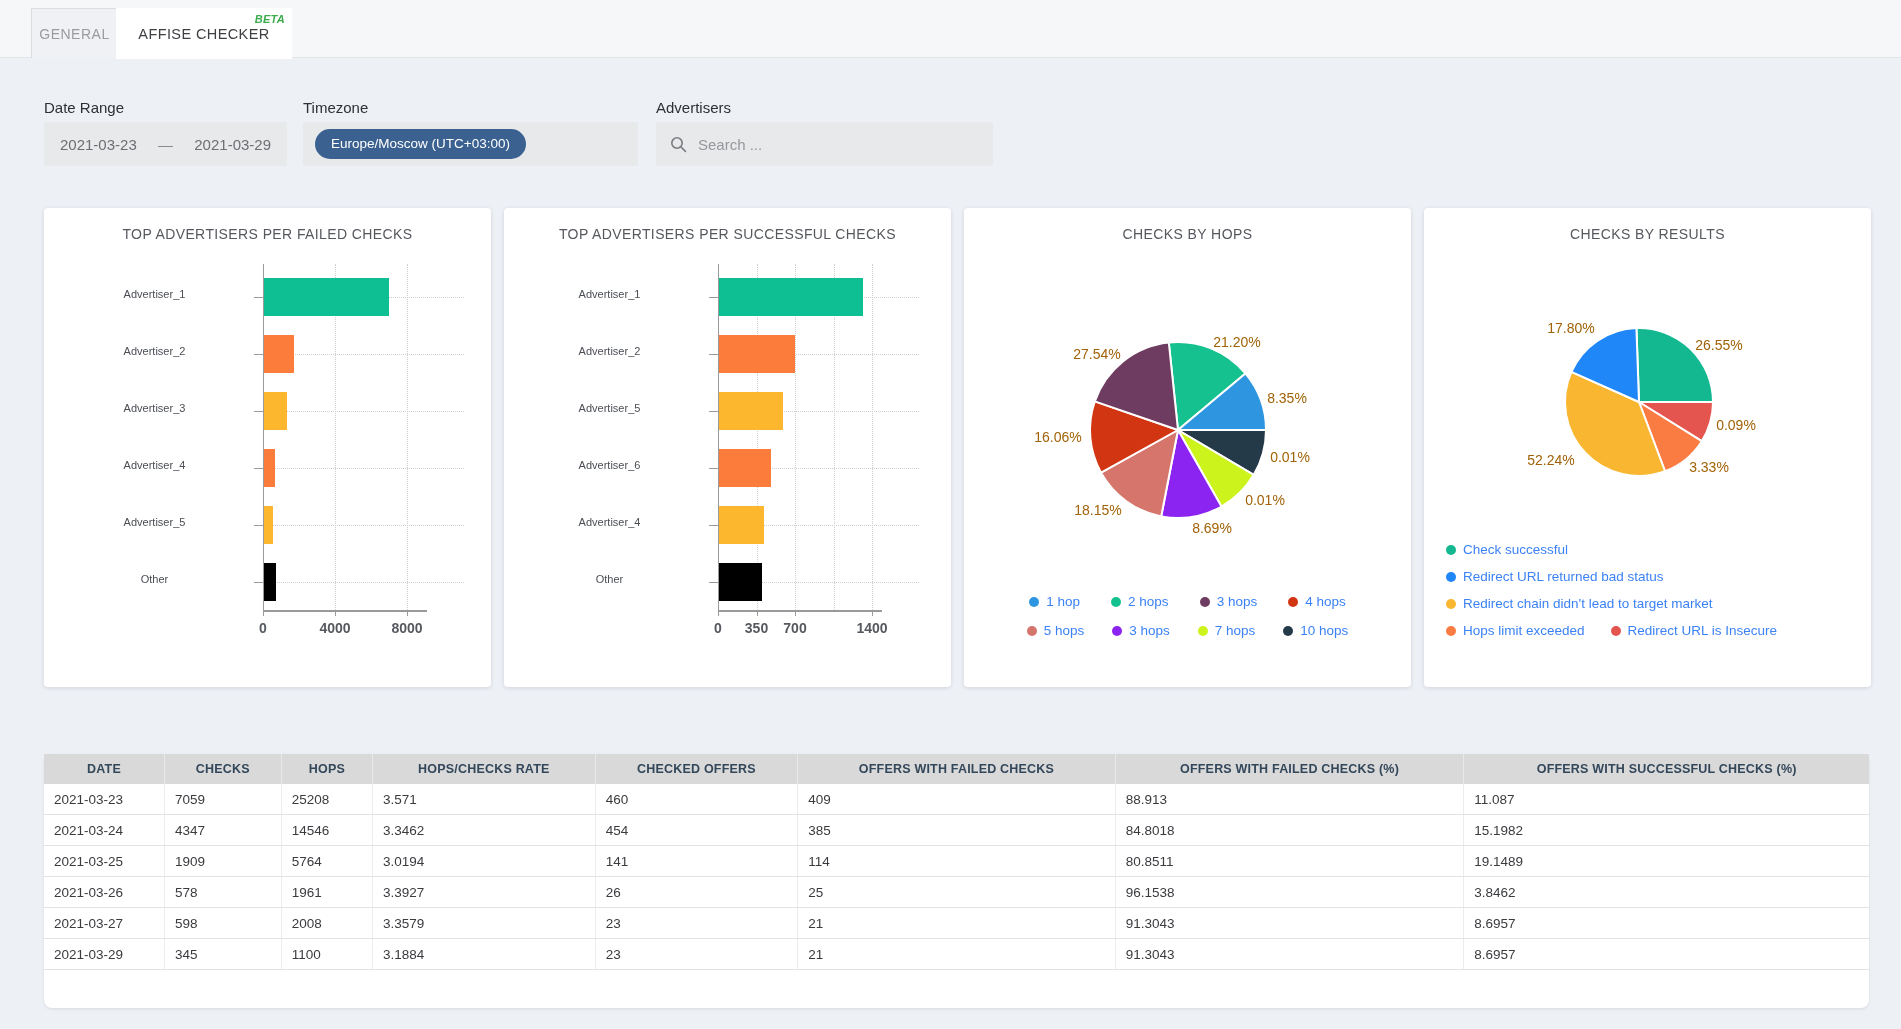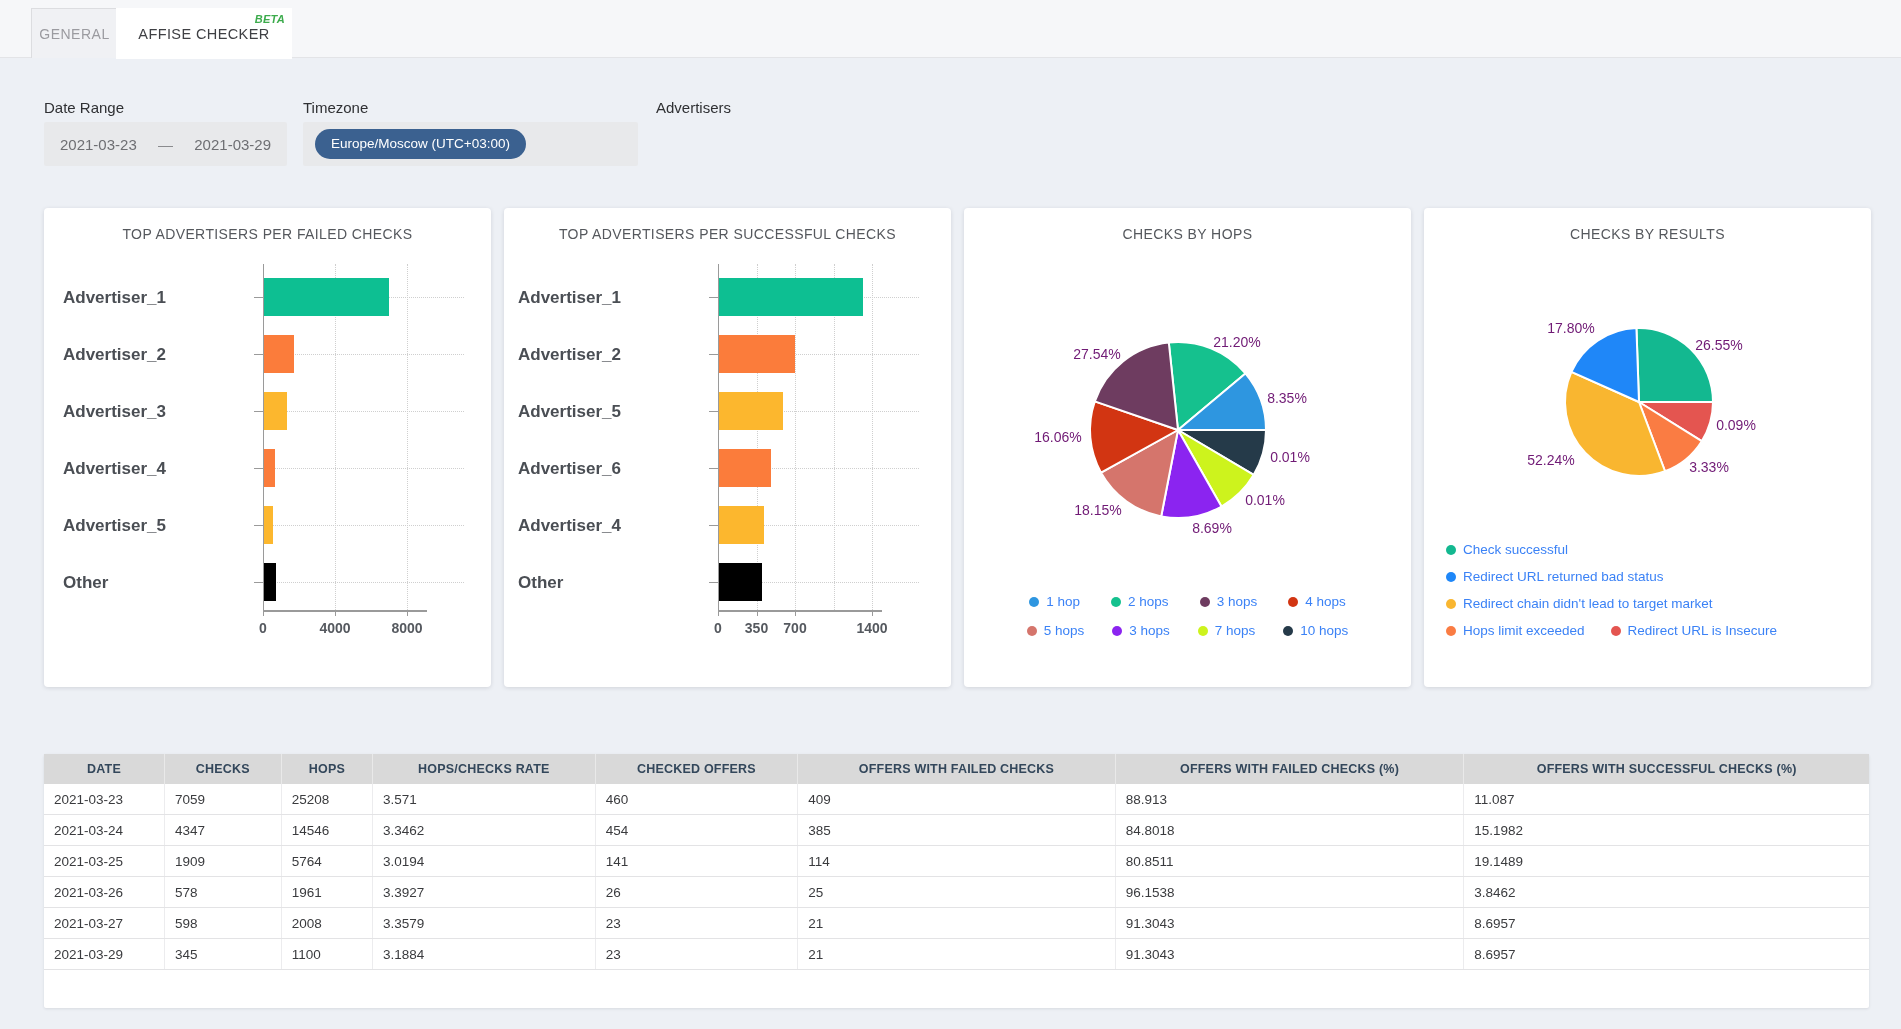--- a/index.html
+++ b/index.html
@@ -29,40 +29,40 @@
   .f-adv{left:656px;width:337px;padding:0 14px;gap:9px;}
   .f-adv input{border:none;background:transparent;outline:none;font-size:15px;color:#55565a;width:260px;font-family:inherit;}
   .f-adv input::placeholder{color:#97989c;}
 
   
   .card{position:absolute;top:208px;width:447px;height:479px;background:#ffffff;border-radius:4px;box-shadow:0 1px 4px rgba(20,25,40,.13);}
   .card-title{position:absolute;top:18px;left:0;width:100%;text-align:center;font-size:14px;color:#55585d;letter-spacing:.4px;}
 
   
   .bar-el{position:absolute;}
-  .cat-label{position:absolute;font-size:17px;font-weight:bold;color:#4a4e54;text-align:left;}
+  .cat-label{position:absolute;font-size:11px;font-weight:normal;color:#4a4e54;text-align:center;}
   .tick-label{position:absolute;font-size:14px;font-weight:bold;color:#55595f;transform:translateX(-50%);}
   .hgrid{position:absolute;border-top:1px dotted #cfcfcf;height:0;}
   .vgrid{position:absolute;border-left:1px dotted #cfcfcf;width:0;}
   .axis-y{position:absolute;width:0;border-left:1px solid #9a9a9a;}
   .axis-x{position:absolute;height:0;border-top:2px solid #9a9a9a;}
   .stub{position:absolute;background:#9a9a9a;}
   .bar{position:absolute;cursor:pointer;}
 
   
   .pie-svg{position:absolute;left:0;top:0;}
-  .pie-label{position:absolute;transform:translate(-50%,-50%);font-size:14px;color:#701a75;white-space:nowrap;}
+  .pie-label{position:absolute;transform:translate(-50%,-50%);font-size:14px;color:#a16207;white-space:nowrap;}
   .legend-rows{position:absolute;display:flex;flex-direction:column;}
   .legend-row{display:flex;align-items:center;}
   .legend-item{display:flex;align-items:center;gap:7px;cursor:pointer;white-space:nowrap;}
   .legend-dot{width:10px;height:10px;border-radius:50%;flex:none;}
   .legend-text{font-size:13.5px;color:#3b82f6;}
 
   
-  .table-card{position:absolute;left:44px;top:754px;width:1825px;height:254px;background:#ffffff;border-radius:2px;box-shadow:0 1px 3px rgba(20,25,40,.10);}
+  .table-card{position:absolute;left:44px;top:754px;width:1825px;height:254px;background:#ffffff;border-radius:8px;box-shadow:0 1px 3px rgba(20,25,40,.10);}
   table.data{width:100%;border-collapse:collapse;table-layout:fixed;}
   table.data th{
     background:#d9d9d9;color:#33475b;font-size:12.5px;font-weight:bold;
     height:30px;text-align:center;letter-spacing:.2px;border-right:1px solid #e9e9e9;padding:0 4px;
     white-space:nowrap;overflow:hidden;
   }
   table.data th:last-child{border-right:none;}
   table.data td{
     height:30px;font-size:13.5px;color:#3a3b3e;padding:0 0 0 10px;
     border-bottom:1px solid #e3e3e5;border-right:1px solid #ececee;white-space:nowrap;overflow:hidden;
@@ -90,20 +90,27 @@
     <span class="dash">—</span>
     <span>2021-03-29</span>
   </div>
 
   <div class="filter-label fl-tz">Timezone</div>
   <div class="finput f-tz">
     <span class="tz-pill">Europe/Moscow (UTC+03:00)</span>
   </div>
 
   <div class="filter-label fl-adv">Advertisers</div>
+  <div class="finput f-adv">
+    <svg width="17" height="17" viewBox="0 0 17 17">
+      <circle cx="7" cy="7" r="5.2" fill="none" stroke="#7b7c80" stroke-width="1.6"></circle>
+      <line x1="11" y1="11" x2="15.4" y2="15.4" stroke="#7b7c80" stroke-width="1.6" stroke-linecap="round"></line>
+    </svg>
+    <input type="text" placeholder="Search ..." style="">
+  </div>
 
   <div class="card" style="left:44px">
       <div class="card-title">TOP ADVERTISERS PER FAILED CHECKS</div>
       <div class="bar-el axis-y" style="left: 219px; top: 56px; height: 346px;"></div>
       <div class="bar-el axis-x" style="left: 219px; top: 402px; width: 164px;"></div>
       <div class="vgrid" style="left: 291px; top: 56px; height: 346px;"></div>
       <div class="vgrid" style="left: 363px; top: 56px; height: 346px;"></div>
       <div class="stub" style="left: 219px; top: 402px; width: 1px; height: 6px;"></div>
       <div class="tick-label" style="left: 219px; top: 412px;">0</div>
       <div class="stub" style="left: 291px; top: 402px; width: 1px; height: 6px;"></div>

